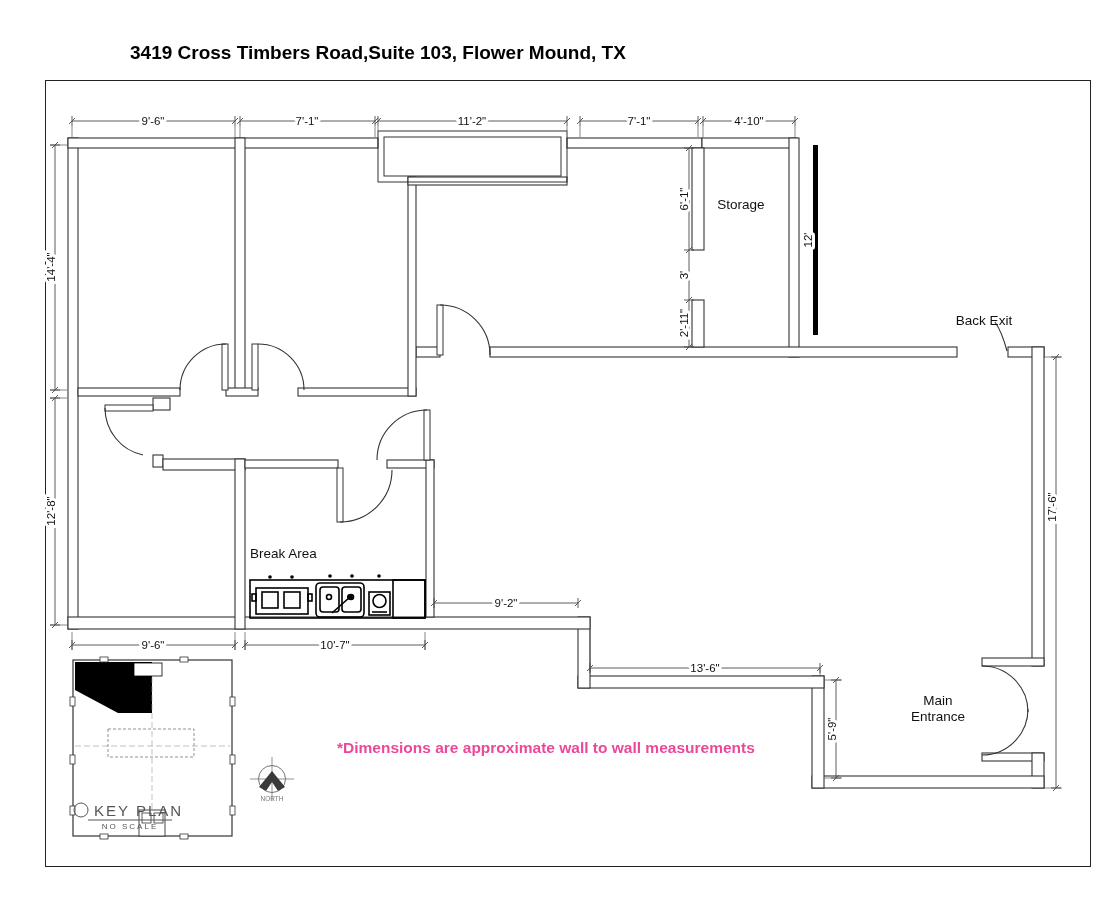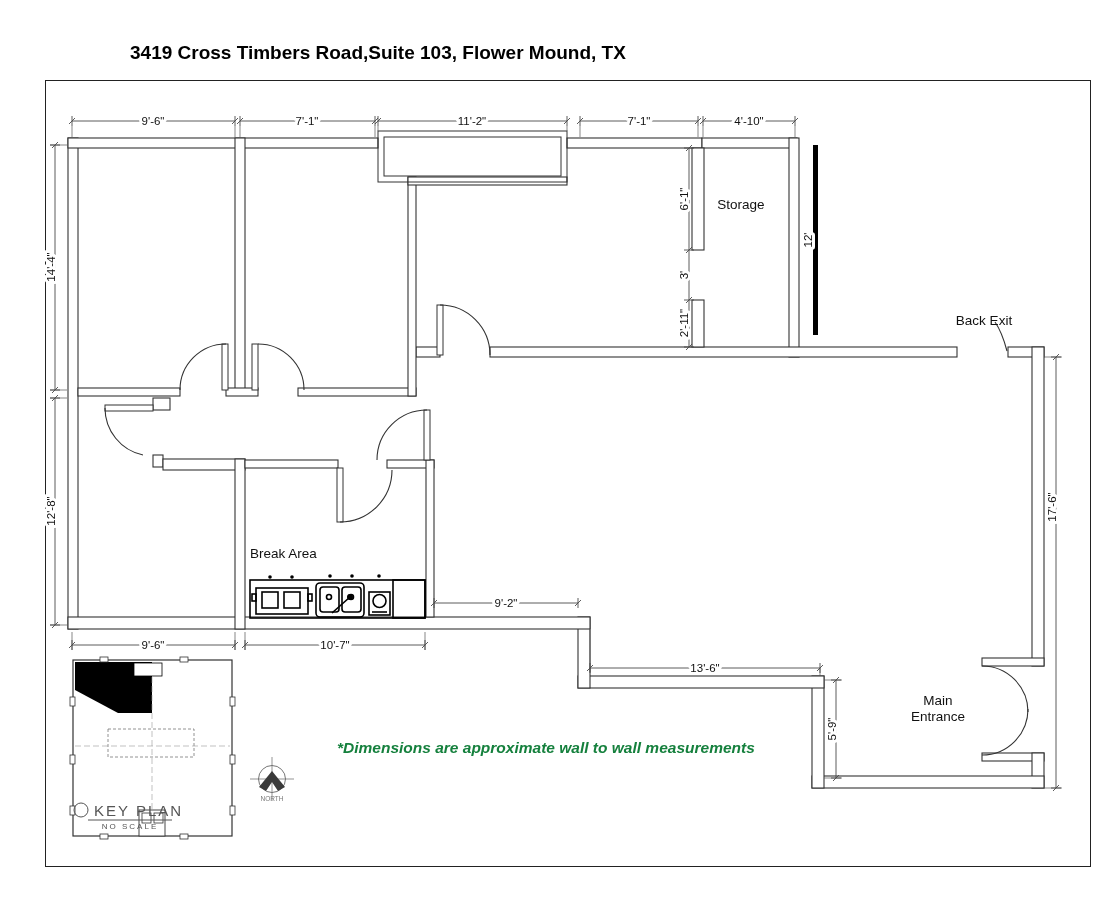--- a/index.html
+++ b/index.html
@@ -3,21 +3,21 @@
 <meta charset="utf-8">
 <style>
   html,body{margin:0;padding:0;background:#fff;}
   .stage{position:relative;width:1114px;height:922px;background:#fff;overflow:hidden;
          font-family:"Liberation Sans",sans-serif;border-radius:15px;}
   .sheet-title{position:absolute;left:130px;top:42px;font-size:19px;font-weight:bold;
                color:#000;white-space:nowrap;}
   .sheet-border{position:absolute;left:45px;top:80px;width:1044px;height:785px;
                 border:1.5px solid #222;}
   .disclaimer{position:absolute;left:337px;top:739px;font-size:15.5px;font-weight:bold;
-              font-style:italic;color:#15803d;white-space:nowrap;}
+              color:#ec4899;white-space:nowrap;}
   svg{position:absolute;left:0;top:0;}
   .wall{fill:#fff;stroke:#333;stroke-width:1.1;}
   .thin{fill:none;stroke:#333;stroke-width:1;}
   .door{fill:none;stroke:#333;stroke-width:1.1;}
   .leaf{fill:#fff;stroke:#333;stroke-width:1;}
   .dim-line{fill:none;stroke:#4a4a4a;stroke-width:0.9;}
   .ext{fill:none;stroke:#555;stroke-width:0.7;}
   .dim-text{font-family:"Liberation Sans",sans-serif;font-size:11.5px;fill:#111;
             paint-order:stroke;stroke:#fff;stroke-width:6px;stroke-linejoin:round;}
   .room-text{font-family:"Liberation Sans",sans-serif;font-size:13.5px;fill:#111;}

